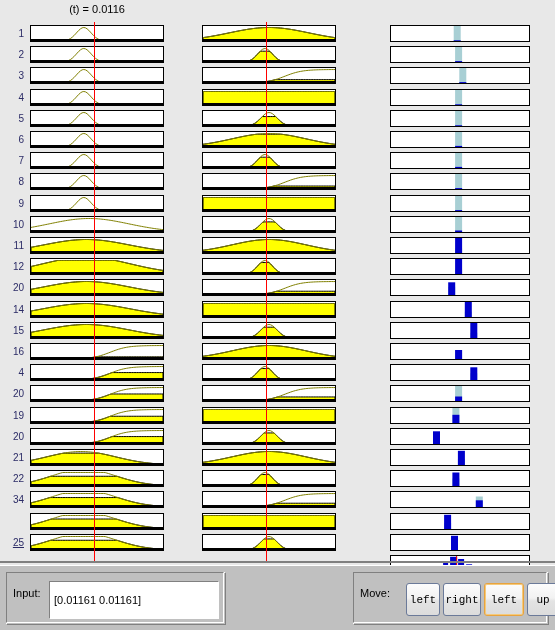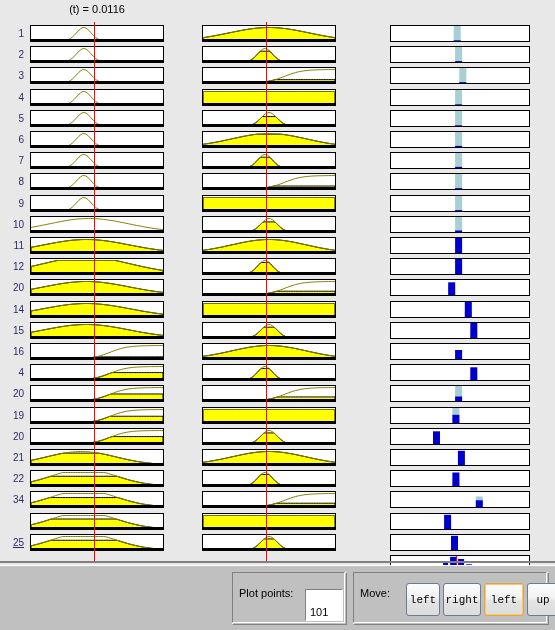--- a/index.html
+++ b/index.html
@@ -650,28 +650,28 @@
     <div class="axis-lbl" id="ax-0-min" style="left: 28px; top: 564px;">-0.0936</div>
     <div class="axis-lbl" id="ax-0-max" style="left: 120px; top: 564px;">0.1168</div>
     <div class="axis-lbl" id="ax-1-min" style="left: 200px; top: 564px;">-0.0936</div>
     <div class="axis-lbl" id="ax-1-max" style="left: 296px; top: 564px;">0.1168</div>
 
     <div class="divider" style="top:561px"></div>
   </div>
 
   <div class="bottom">
 
-
-    <div class="group" style="left:232px;width:115px">
+    <div class="group" style="left:6px;width:220px">
       <div class="inner"></div>
-      <div class="glabel" style="left:6px;top:14px">Plot points:</div>
-      <div class="textfield" style="left:72px;top:16px;width:38px;height:32px">
-        <span style="top:auto;bottom:2px;transform:none">101</span>
+      <div class="glabel" style="left:6px;top:14px">Input:</div>
+      <div class="textfield" style="left:42px;top:8px;width:170px;height:38px">
+        <span>[0.01161 0.01161]</span>
       </div>
     </div>
+
 
     <div class="group" style="left:353px;width:196px">
       <div class="inner"></div>
       <div class="glabel" style="left:6px;top:14px">Move:</div>
       <div class="btn" id="btn-0" style="left:52px;width:34px">
         <span>left</span>
       </div>
       <div class="btn" id="btn-1" style="left:89px;width:38px">
         <span>right</span>
       </div>

